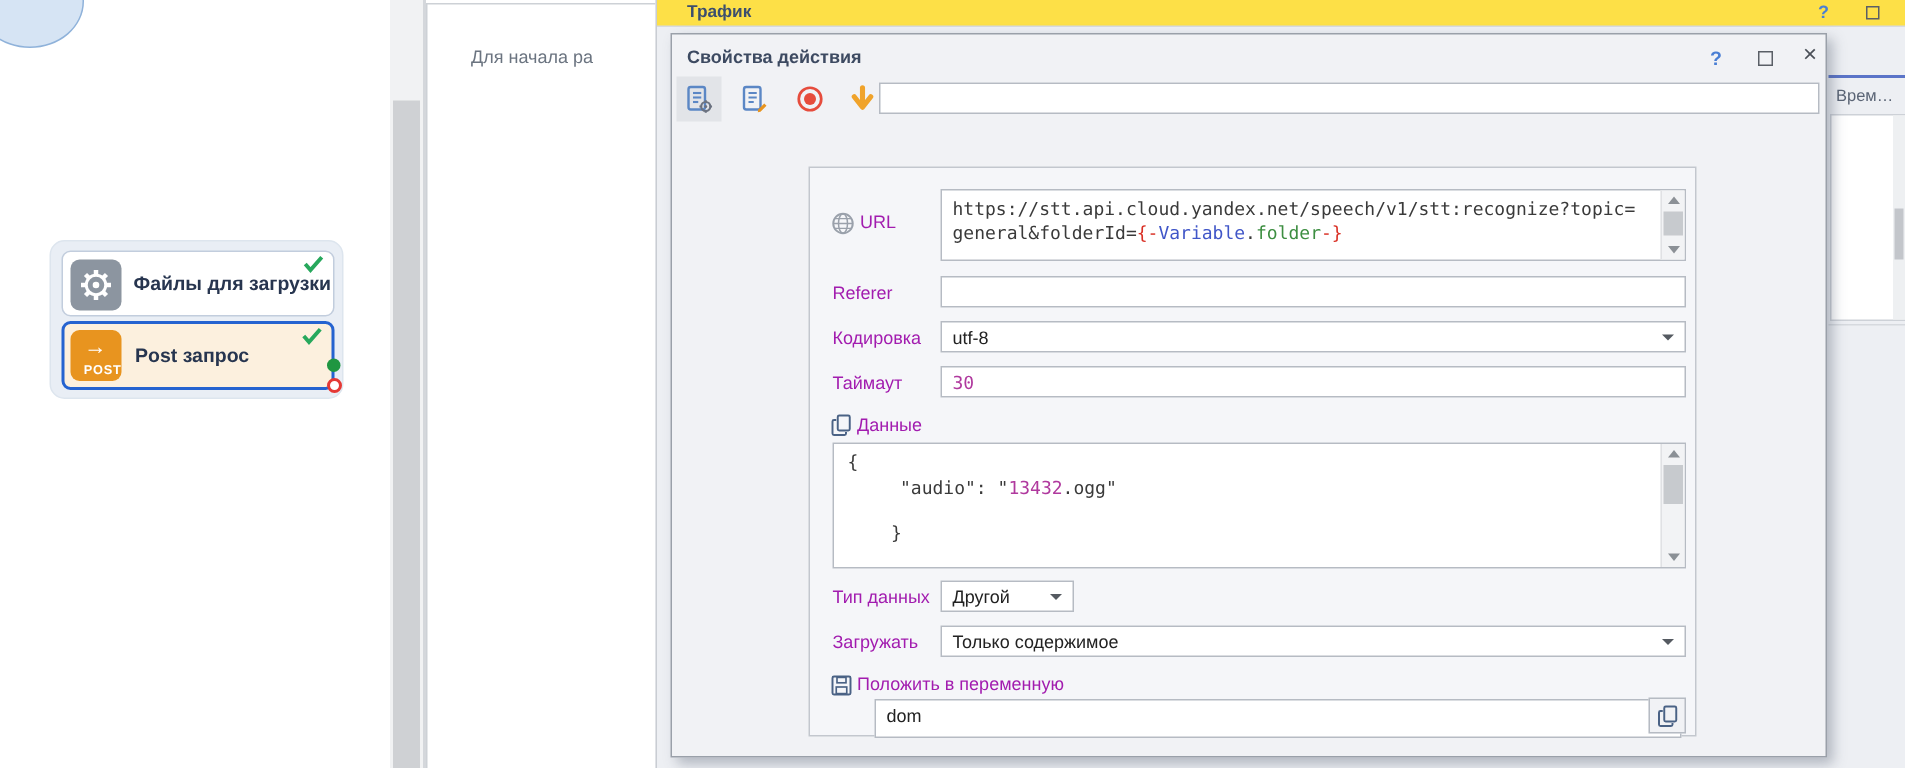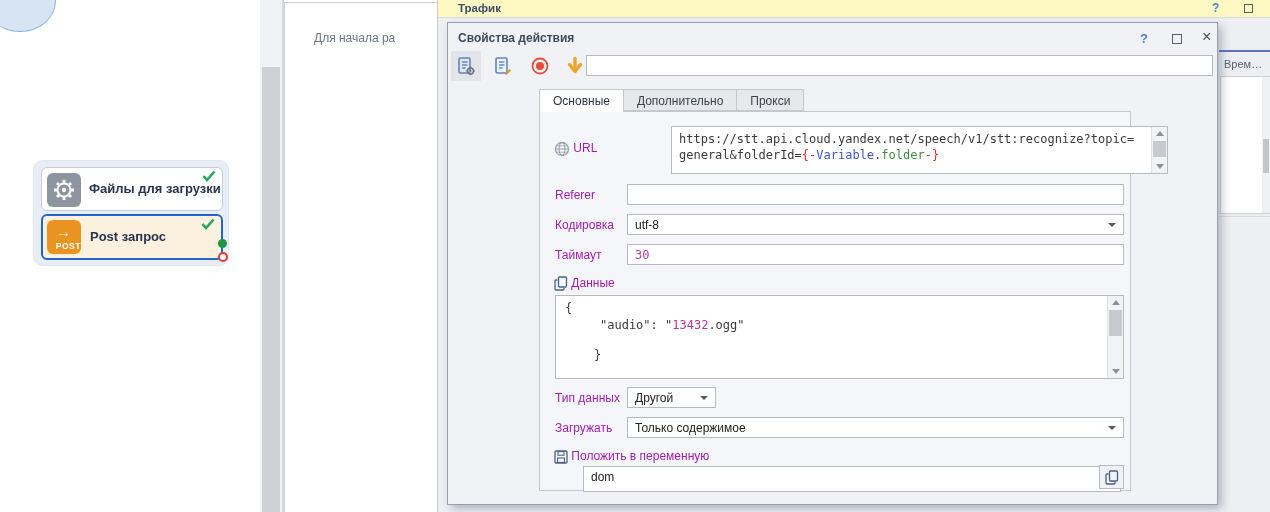--- a/index.html
+++ b/index.html
@@ -27,21 +27,21 @@
   .canvas-scroll { position:absolute; left:260px; top:0; width:22px; height:512px; background:#f1f2f3; }
   .canvas-scroll .thumb { position:absolute; left:2px; top:67px; width:18px; height:445px; background:#cfd1d4; }
   .divider-v { position:absolute; left:282px; top:0; width:2px; height:512px; background:#d4d7db; }
 
   
   .hint-panel { position:absolute; left:284px; top:2px; width:153px; height:510px; background:#ffffff; border-left:1px solid #cdd1d6; border-top:1px solid #cdd1d6; overflow:hidden; }
   .hint-text { position:absolute; left:29px; top:28px; font-size:12px; color:#6b7480; white-space:nowrap; }
 
   
   .traffic { position:absolute; left:437px; top:0; width:833px; height:512px; background:#edeff3; border-left:1px solid #c9cdd3; }
-  .traffic-titlebar { position:absolute; left:0; top:0; width:100%; height:18px; background:#fef9c3; border-bottom:1px solid #d8dade; }
+  .traffic-titlebar { position:absolute; left:0; top:0; width:100%; height:18px; background:#fde047; border-bottom:1px solid #d8dade; }
   .traffic-title { position:absolute; left:20px; top:2px; font-size:11.5px; font-weight:bold; color:#3c4e6e; }
   .traffic-help { position:absolute; left:774px; top:1px; font-size:12px; font-weight:bold; color:#4a7fd4; cursor:pointer; }
   .traffic-max { position:absolute; left:806px; top:4px; width:9px; height:9px; border:1px solid #5a5f66; }
   .tr-blue-line { position:absolute; left:781px; top:50px; width:52px; height:2px; background:#5b74c8; }
   .tr-col-header { position:absolute; left:786px; top:58px; font-size:11px; color:#5a6475; white-space:nowrap; }
   .tr-list { position:absolute; left:782px; top:76px; width:51px; height:138px; background:#ffffff; border:1px solid #cdd1d7; }
   .tr-list-scroll { position:absolute; right:0; top:0; width:8px; height:100%; background:#eef0f2; }
   .tr-list-scroll .thumb { position:absolute; left:1px; top:62px; width:6px; height:34px; background:#c3c6cb; }
   .tr-divider { position:absolute; left:781px; top:216px; width:52px; height:1px; background:#d6d9de; }
 
@@ -70,21 +70,21 @@
   .mono { font-family:"DejaVu Sans Mono",monospace; font-size:12px; color:#3a3a3a; }
   .dd-arrow { position:absolute; right:7px; top:8px; width:0; height:0; border-left:4px solid transparent; border-right:4px solid transparent; border-top:4px solid #555a61; }
 
   .vscroll { position:absolute; right:0; top:0; width:16px; height:100%; background:#f2f3f5; border-left:1px solid #e0e1e4; }
   .vs-up, .vs-down { position:absolute; left:0; width:15px; height:13px; display:flex; align-items:center; justify-content:center; cursor:pointer; }
   .vs-up { top:0; } .vs-down { bottom:0; }
   .tri-up { width:0; height:0; border-left:4px solid transparent; border-right:4px solid transparent; border-bottom:5px solid #8b9096; }
   .tri-down { width:0; height:0; border-left:4px solid transparent; border-right:4px solid transparent; border-top:5px solid #8b9096; }
   .vs-thumb { position:absolute; left:1px; width:13px; background:#c7cace; cursor:pointer; }
 
-  .url-box { left:87px; top:14px; width:497px; height:48px;margin-left:44px; }
+  .url-box { left:87px; top:14px; width:497px; height:48px; }
   .url-line { position:absolute; left:7px; white-space:nowrap; }
   .var-red { color:#d93025; } .var-blue { color:#4056c8; } .var-green { color:#3d8e41; }
   .magenta { color:#b0399e; }
 
   .data-box { left:15px; top:183px; width:569px; height:84px; }
   .copy-btn { position:absolute; left:559px; top:353px; width:25px; height:24px; background:#f1f2f5; border:1px solid #b6bbc3; display:flex; align-items:center; justify-content:center; cursor:pointer; }
 
   .icon16 { display:inline-block; vertical-align:middle; }
 </style>
 </head>
@@ -204,25 +204,20 @@
         <svg width="20" height="20" viewBox="0 0 20 20">
           <path d="M10 2.5 V11" stroke="#f0a32a" stroke-width="3.4" stroke-linecap="round"></path>
           <path d="M4.5 8.5 L10 15.5 L15.5 8.5" fill="none" stroke="#f0a32a" stroke-width="3.4" stroke-linecap="round" stroke-linejoin="round"></path>
         </svg>
       </div>
       <div class="name-input">
         <span class="val"></span>
       </div>
     </div>
 
-    <div class="tabs">
-      <div class="tab active">Основные</div>
-      <div class="tab">Дополнительно</div>
-      <div class="tab">Прокси</div>
-    </div>
 
     <div class="panel">
 
       <span class="lbl" style="left:14px; top:29px;">
         <svg class="icon16" width="16" height="16" viewBox="0 0 16 16">
           <circle cx="8" cy="8" r="6.5" fill="none" stroke="#9aa1ab" stroke-width="1.3"></circle>
           <ellipse cx="8" cy="8" rx="3" ry="6.5" fill="none" stroke="#9aa1ab" stroke-width="1"></ellipse>
           <line x1="1.5" y1="8" x2="14.5" y2="8" stroke="#9aa1ab" stroke-width="1"></line>
           <line x1="2.5" y1="4.8" x2="13.5" y2="4.8" stroke="#9aa1ab" stroke-width=".8"></line>
           <line x1="2.5" y1="11.2" x2="13.5" y2="11.2" stroke="#9aa1ab" stroke-width=".8"></line>

